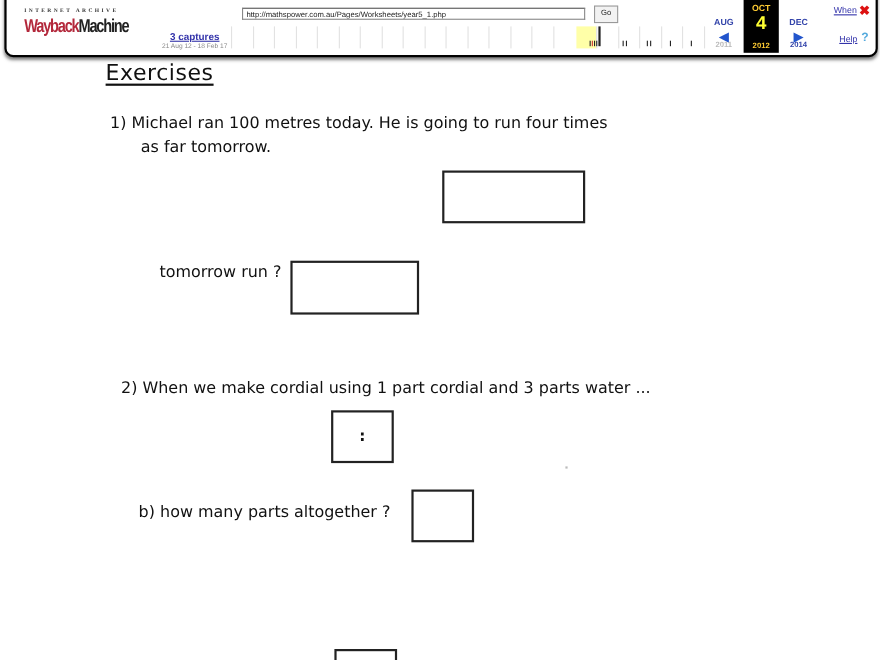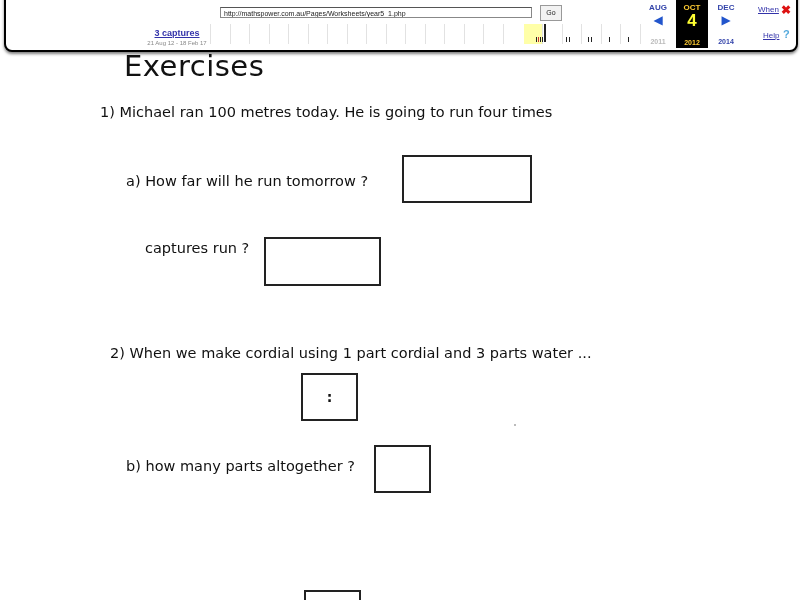--- a/index.html
+++ b/index.html
@@ -47,53 +47,60 @@
     }
     .wb-spark {
       position: absolute; left: 202px; top: 28px; width: 436px; height: 20px;
     }
     .wb-spark .grid { position: absolute; top: 0; width: 1px; height: 20px; background: #e2e2e2; }
     .wb-spark .hl { position: absolute; top: 0; height: 20px; background: #ffffa8; }
     .wb-spark .tick { position: absolute; bottom: 2px; width: 1px; background: #222; }
     .wb-spark .tick.red { background: #c33; }
     .wb-cal { position: absolute; left: 636px; top: 6px; width: 112px; height: 44px; }
     .wb-cal .col { position: absolute; top: 0; width: 32px; height: 44px; text-align: center; }
-    .wb-cal .mon { font-size: 8px; font-weight: bold; color: #3344aa; margin-top: 1px; }
+    .wb-cal .mon { font-size: 8px; font-weight: bold; color: #3344aa; margin-top: 14px; }
     .wb-cal .yr { position: absolute; bottom: 1px; left: 0; right: 0; font-size: 7px; font-weight: bold; }
     .wb-cal .prev { left: 0; }
     .wb-cal .prev .yr { color: #bbb; }
     .wb-cal .cur { left: 34px; background: #000; height: 48px; top: -2px; }
     .wb-cal .cur .mon { color: #ffcc33; margin-top: 3px; }
     .wb-cal .cur .day { font-size: 17px; font-weight: bold; color: #ffff33; line-height: 17px; }
     .wb-cal .cur .yr { color: #ffcc33; bottom: 2px; }
     .wb-cal .next { left: 68px; }
     .wb-cal .next .yr { color: #3344aa; }
     .wb-cal .arrow { font-size: 12px; color: #2255cc; line-height: 14px; margin-top: 1px; }
     .wb-close { position: absolute; left: 752px; top: 9px; font-size: 8px; color: #3333aa; text-decoration: underline; }
     .wb-close-x { position: absolute; left: 775px; top: 7px; font-size: 12px; font-weight: bold; color: #dd1111; }
     .wb-help { position: absolute; left: 757px; top: 35px; font-size: 8px; color: #3333aa; text-decoration: underline; }
     .wb-help-q { position: absolute; left: 777px; top: 32px; font-size: 11px; font-weight: bold; color: #55aadd; }
 
     
     .ws { position: absolute; left: 0; top: 0; width: 800px; height: 600px; color: #111;
           font-family: "DejaVu Sans", sans-serif; }
     .ws .title {
-      position: absolute; left: 124px; top: 48px; font-size: 29px; line-height: 36px;
-      text-underline-offset: 3px; text-decoration-thickness: 2px;
+      position: absolute; left: 96px; top: 48px; font-size: 20px; line-height: 36px;
+      text-decoration: underline; text-underline-offset: 3px; text-decoration-thickness: 2px;
       letter-spacing: 0.5px;
     }
     .ws .line { position: absolute; font-size: 14.5px; line-height: 20px; white-space: nowrap; }
     .ws .box { position: absolute; border: 2px solid #222; box-sizing: border-box; background: #fff; }
     .ws .box .colon { position: absolute; left: 0; right: 0; top: 14px; text-align: center; font-size: 14px; font-weight: bold; }
     .ws .speck { position: absolute; left: 514px; top: 424px; width: 2px; height: 2px; background: #bbb; }
   </style>
 </head>
 <body>
 
 <div class="wb-bar">
+  <div class="wb-logo">
+    <div class="ia">INTERNET ARCHIVE</div>
+    <div class="wm">
+      <span class="w1">Wayback</span>
+        <span class="w2">Machine</span>
+    </div>
+  </div>
 
   <div class="wb-captures">
     <a>3 captures</a>
     <div class="range">21 Aug 12 - 18 Feb 17</div>
   </div>
 
   <div class="wb-url">http://mathspower.com.au/Pages/Worksheets/year5_1.php</div>
   <div class="wb-go">Go</div>
 
   <div class="wb-spark">
@@ -154,25 +161,25 @@
   <a class="wb-close">When</a>
   <span class="wb-close-x">✖</span>
   <a class="wb-help">Help</a>
   <span class="wb-help-q">?</span>
 </div>
 
 <div class="ws">
   <div class="title">Exercises</div>
 
   <div class="line" style="left:100px;top:102px">1) Michael ran 100 metres today. He is going to run four times</div>
+  <div class="line" style="left:128px;top:124px">as far tomorrow.</div>
 
-  <div class="line" style="left:126px;top:171px">a) How far will he run tomorrow ?</div>
   <div class="box" style="left:402px;top:155px;width:130px;height:48px"></div>
 
-  <div class="line" style="left:145px;top:238px">captures run ?</div>
+  <div class="line" style="left:145px;top:238px">tomorrow run ?</div>
   <div class="box" style="left:264px;top:237px;width:117px;height:49px"></div>
 
   <div class="line" style="left:110px;top:343px">2) When we make cordial using 1 part cordial and 3 parts water ...</div>
 
   <div class="box" style="left:301px;top:373px;width:57px;height:48px">
     <div class="colon">:</div>
   </div>
   <div class="speck"></div>
 
   <div class="line" style="left:126px;top:456px">b) how many parts altogether ?</div>

